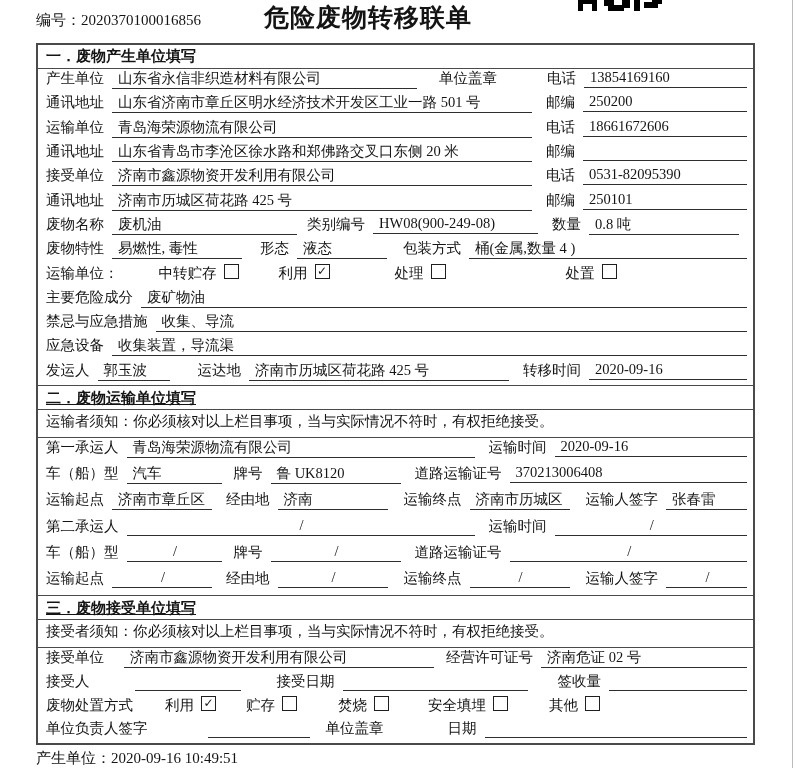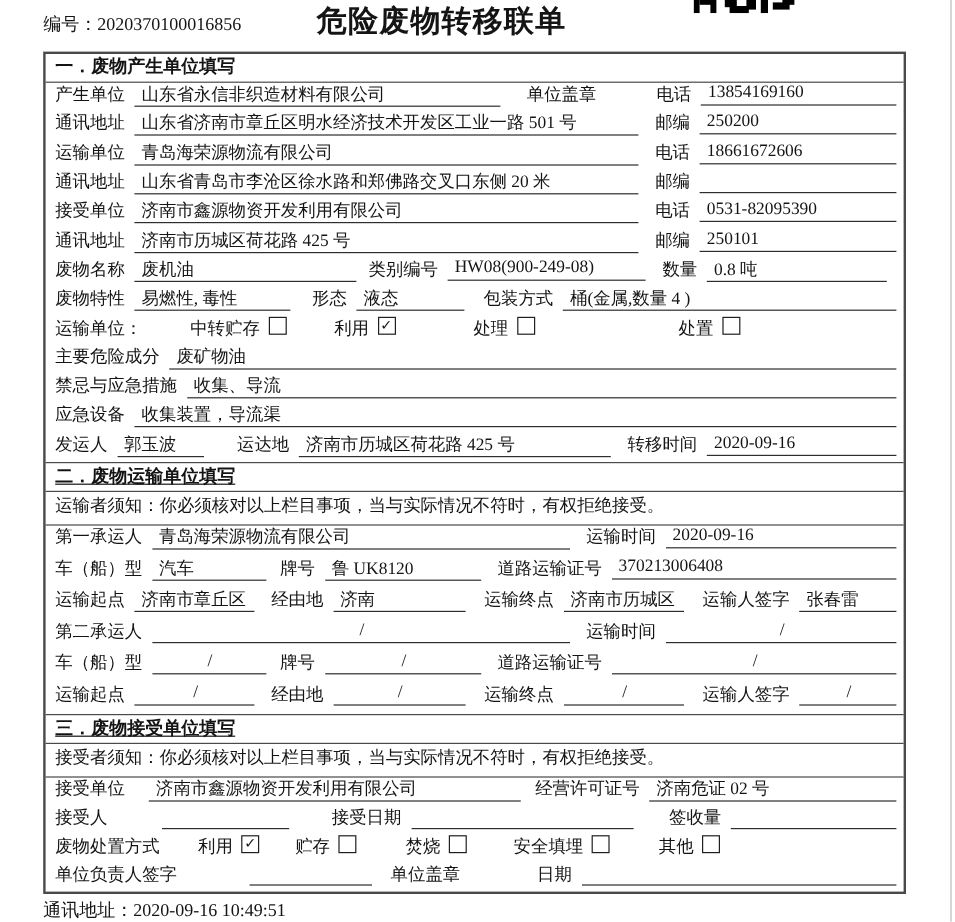--- a/index.html
+++ b/index.html
@@ -273,13 +273,13 @@
       <span class="ul" style="width:102px;margin-left:60px"></span>
       <span class="lbl" style="margin-left:16px">单位盖章</span>
       <span class="lbl" style="margin-left:64px">日期</span>
       <span class="ul fx"></span>
     </div>
 
   </div>
 
 </div>
 
-<div class="footer-line"><span>通讯地址：</span><span>2020-09-16 10:49:51</span></div>
+<div class="footer-line"><span>产生单位：</span><span>2020-09-16 10:49:51</span></div>
 
 </body></html>

